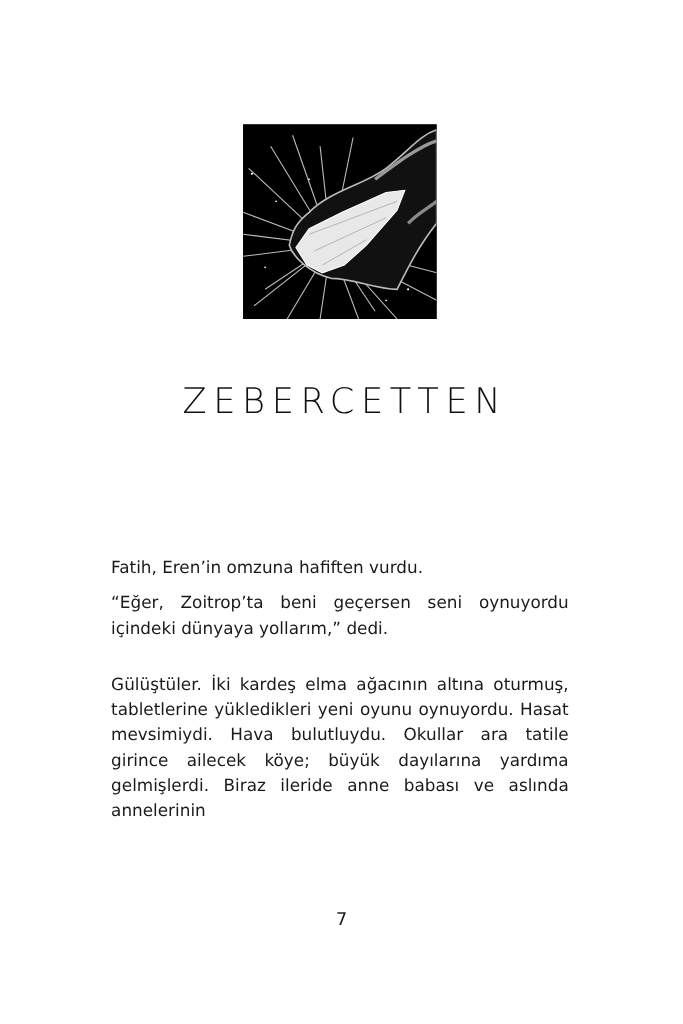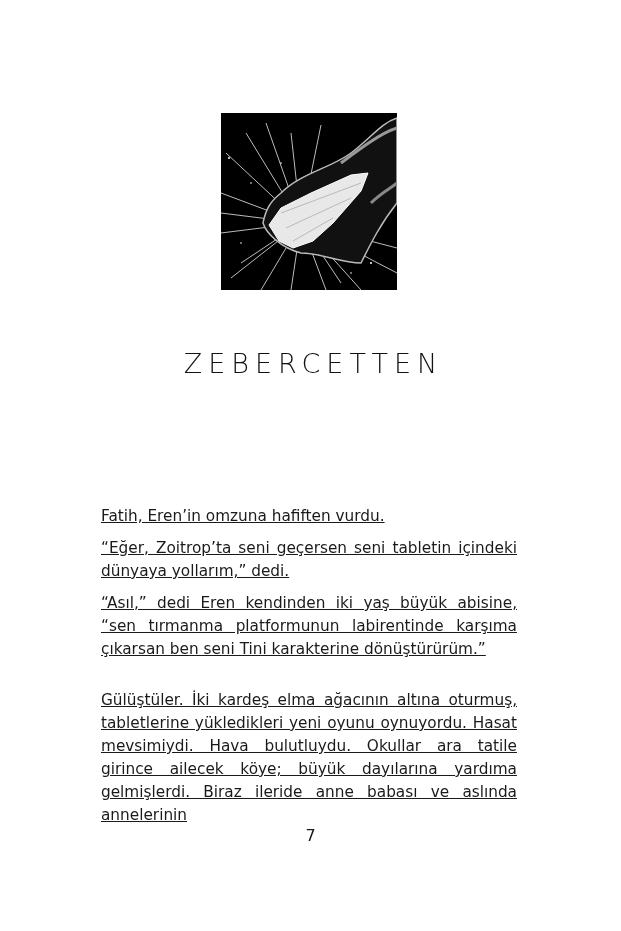--- a/index.html
+++ b/index.html
@@ -8,29 +8,29 @@
       font-family: "DejaVu Sans", sans-serif; color: #1a1a1a;
     }
     .illustration {
       position: absolute; left: 221px; top: 113px; width: 176px; height: 177px;
       background: #000; overflow: hidden;
     }
     .illustration svg { width: 100%; height: 100%; display: block; }
     .chapter-title {
       position: absolute; left: 0; top: 348px; width: 621px; text-align: center;
       font-family: "DejaVu Sans", sans-serif; font-weight: 200;
-      font-size: 27px; letter-spacing: 6px; line-height: 32px; color: #111;
+      font-size: 32px; letter-spacing: 6px; line-height: 32px; color: #111;
     }
     .chapter-title div { margin-left: 6px; }
     .body-text {
       position: absolute; left: 101px; top: 505px; width: 416px;
       font-family: "DejaVu Sans", sans-serif; font-size: 15.3px; line-height: 23px;
       color: #1a1a1a;
     }
-    .body-text p { margin: 0 0 9px 0; text-align: justify; text-align-last: left; text-decoration: underline; }
+    .body-text p { margin: 0 0 9px 0; text-align: justify; text-align-last: left; }
     .body-text p.last-justified { text-align-last: justify; margin-top: 28px; }
     .page-number {
       position: absolute; left: 0; width: 621px; top: 826px; text-align: center;
       font-family: "DejaVu Sans", sans-serif; font-size: 16px; color: #1a1a1a;
     }
   </style>
 </head>
 <body>
 
 <div class="illustration">
@@ -70,18 +70,17 @@
     <path d="M60,100 L140,70 M65,115 L130,85 M72,128 L112,105" stroke="#999" stroke-width="0.6" fill="none"></path>
   </svg>
 </div>
 
 <div class="chapter-title">
   <div>ZEBERCETTEN</div>
 </div>
 
 <div class="body-text">
   <p>Fatih, Eren’in omzuna hafiften vurdu.</p>
-  <p>“Eğer, Zoitrop’ta seni geçersen seni tabletin içindeki dünyaya yollarım,” dedi.</p>
-  <p>“Asıl,” dedi Eren kendinden iki yaş büyük abisine, “sen tırmanma platformunun labirentinde karşıma çıkarsan ben seni Tini karakterine dönüştürürüm.”</p>
+  <p>“Eğer, Zoitrop’ta beni geçersen seni oynuyordu içindeki dünyaya yollarım,” dedi.</p>
   <p class="last-justified">Gülüştüler. İki kardeş elma ağacının altına oturmuş, tabletlerine yükledikleri yeni oyunu oynuyordu. Hasat mevsimiydi. Hava bulutluydu. Okullar ara tatile girince ailecek köye; büyük dayılarına yardıma gelmişlerdi. Biraz ileride anne babası ve aslında annelerinin</p>
 </div>
 
 <div class="page-number">7</div>
 
 </body></html>

